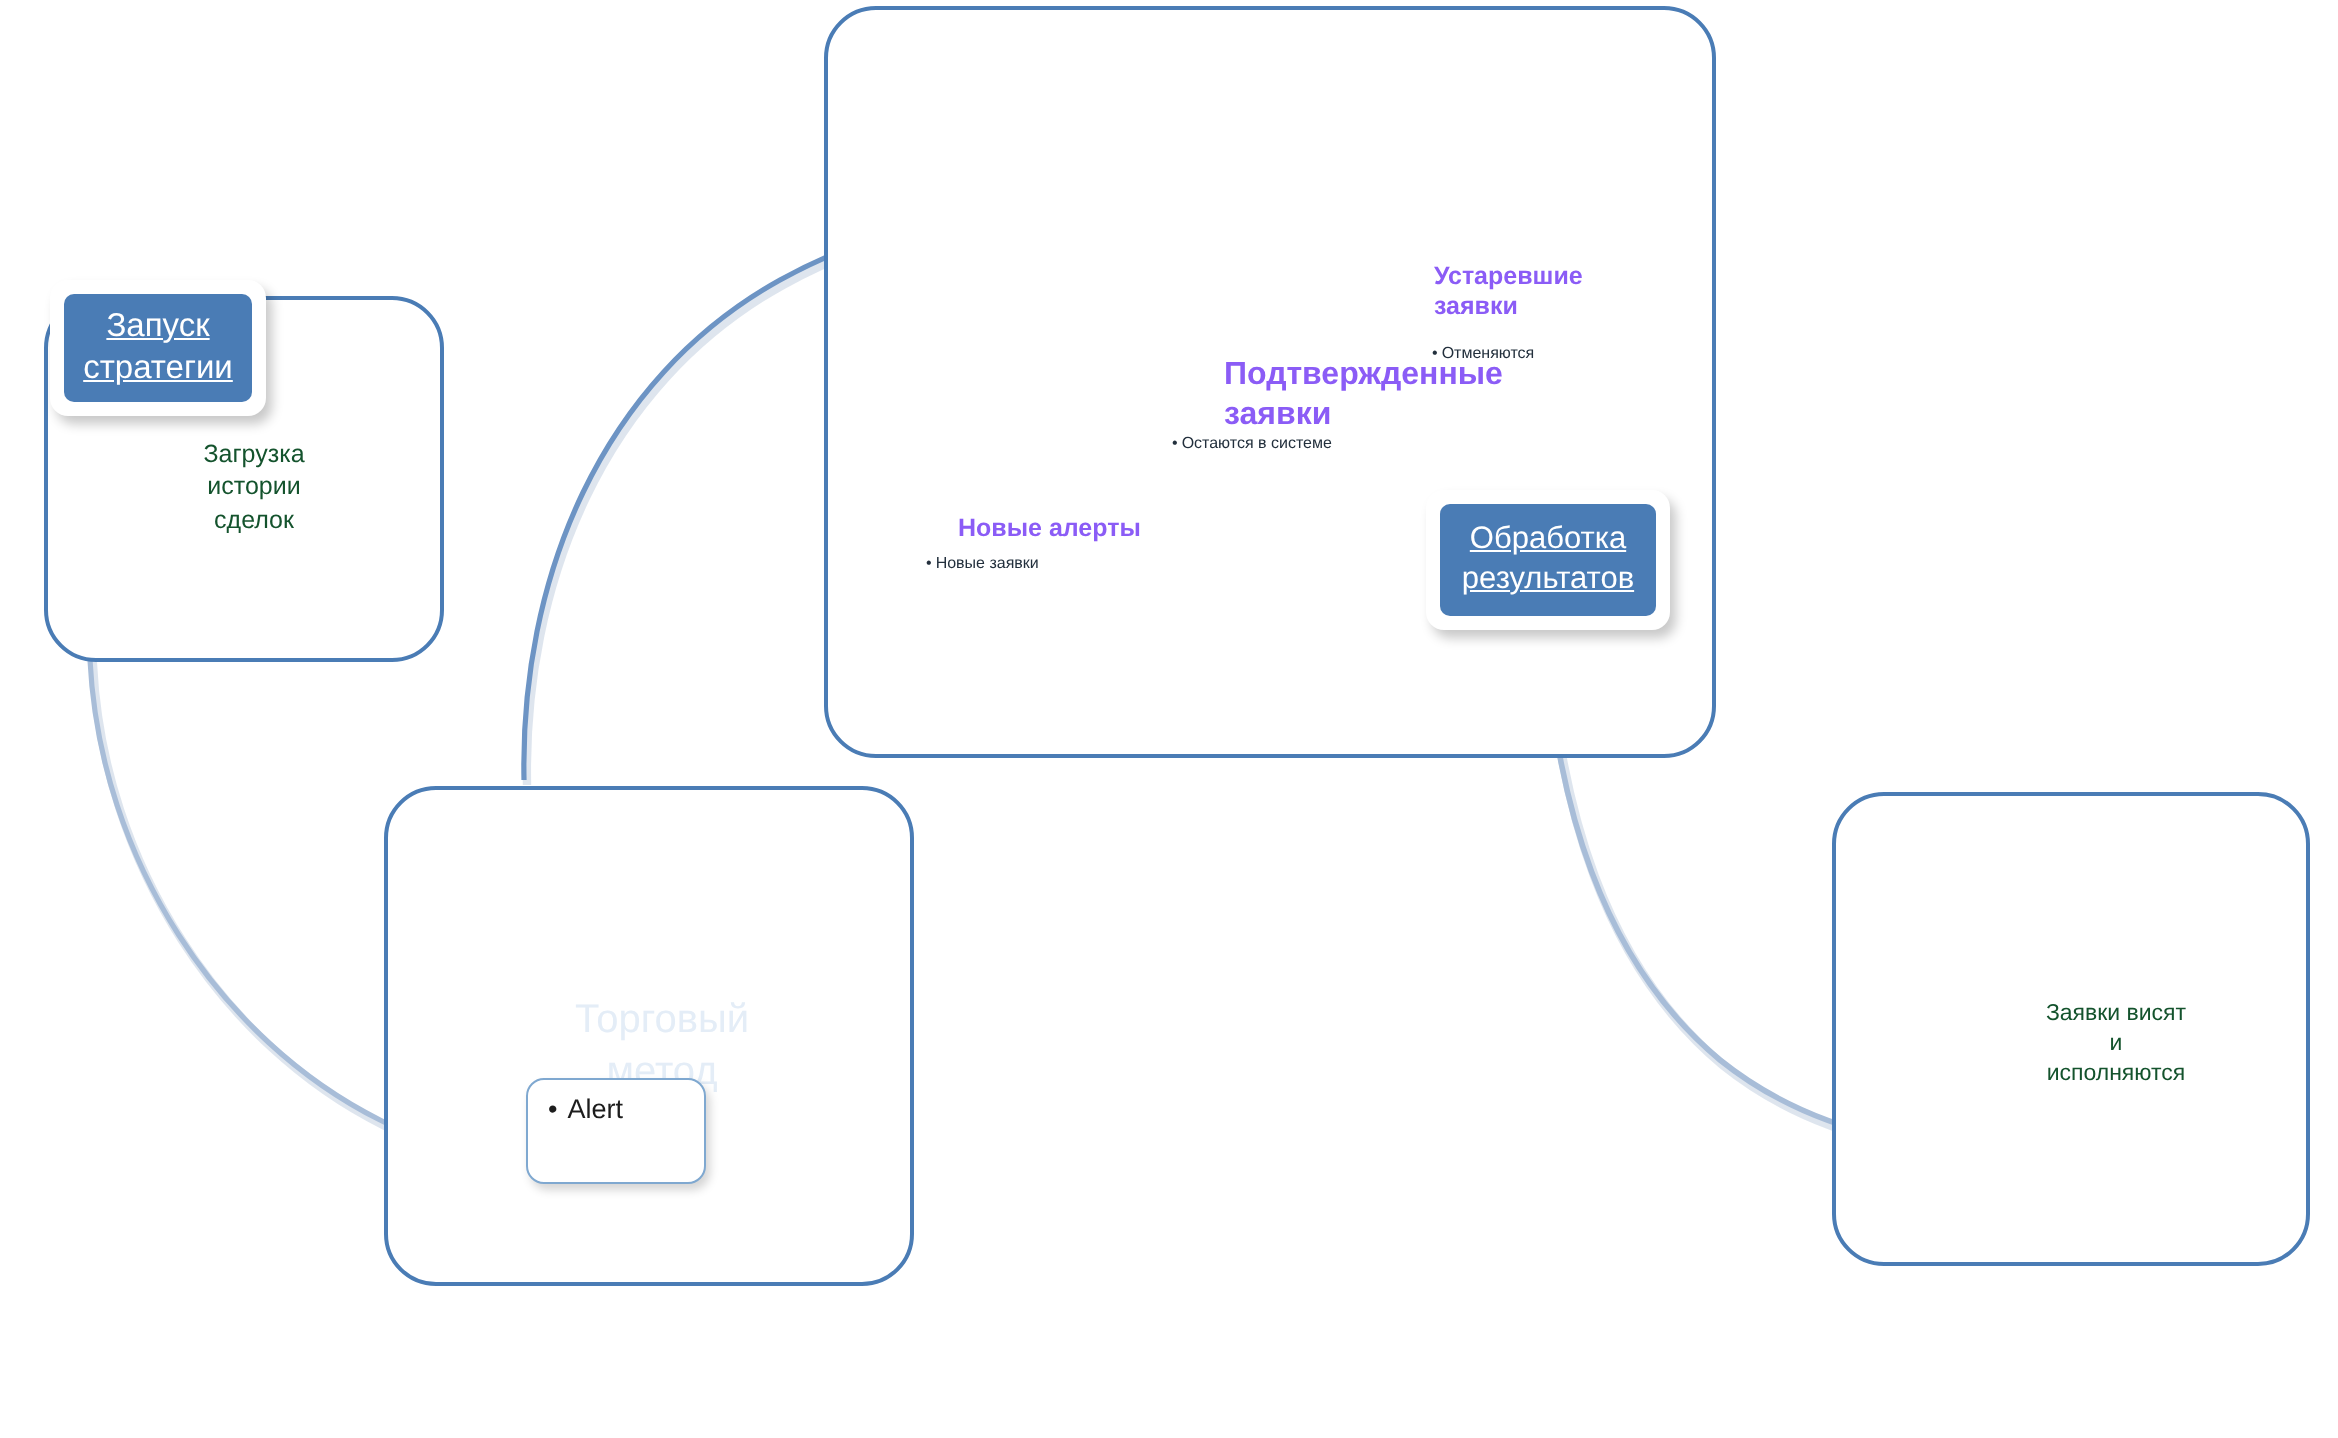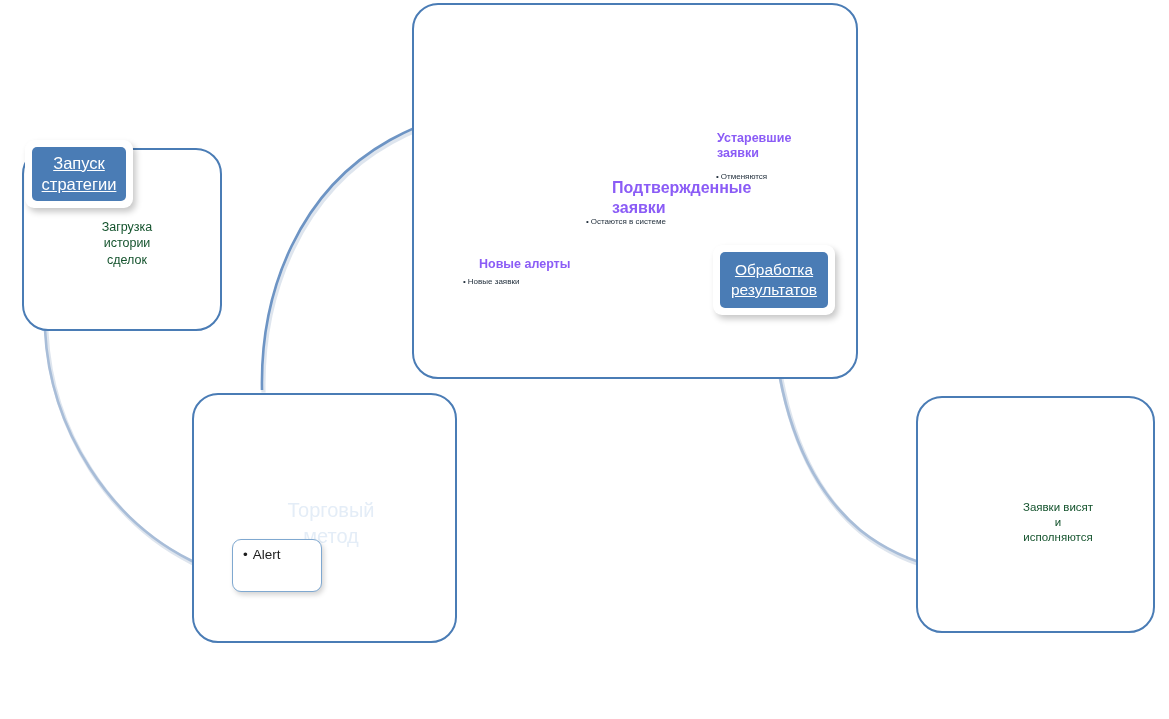--- a/index.html
+++ b/index.html
@@ -59,21 +59,21 @@
     line-height:1.3;
     pointer-events:none;
     white-space:pre-line;
   }
   #gl-history{left:78px;top:219px;width:98px;font-size:12.5px;}
   #gl-method{left:268px;top:497px;width:126px;font-size:20px;color:#e4edf7;}
   #gl-orders{left:996px;top:500px;width:124px;font-size:11.5px;}
 
   
   #alert-callout{
-    position:absolute;left:232px;top:539px;width:90px;height:53px;
+    position:absolute;left:263px;top:539px;width:90px;height:53px;
     background:#ffffff;border:1.6px solid #7fa8d0;border-radius:9px;
     box-shadow:2px 3px 5px rgba(0,0,0,0.17);
     box-sizing:border-box;
     padding:7px 0 0 10px;
   }
   #alert-callout .txt{
     font-size:13.5px;color:#1d1d1d;
   }
   #alert-callout .bullet{display:inline-block;margin-right:5px;}
 

